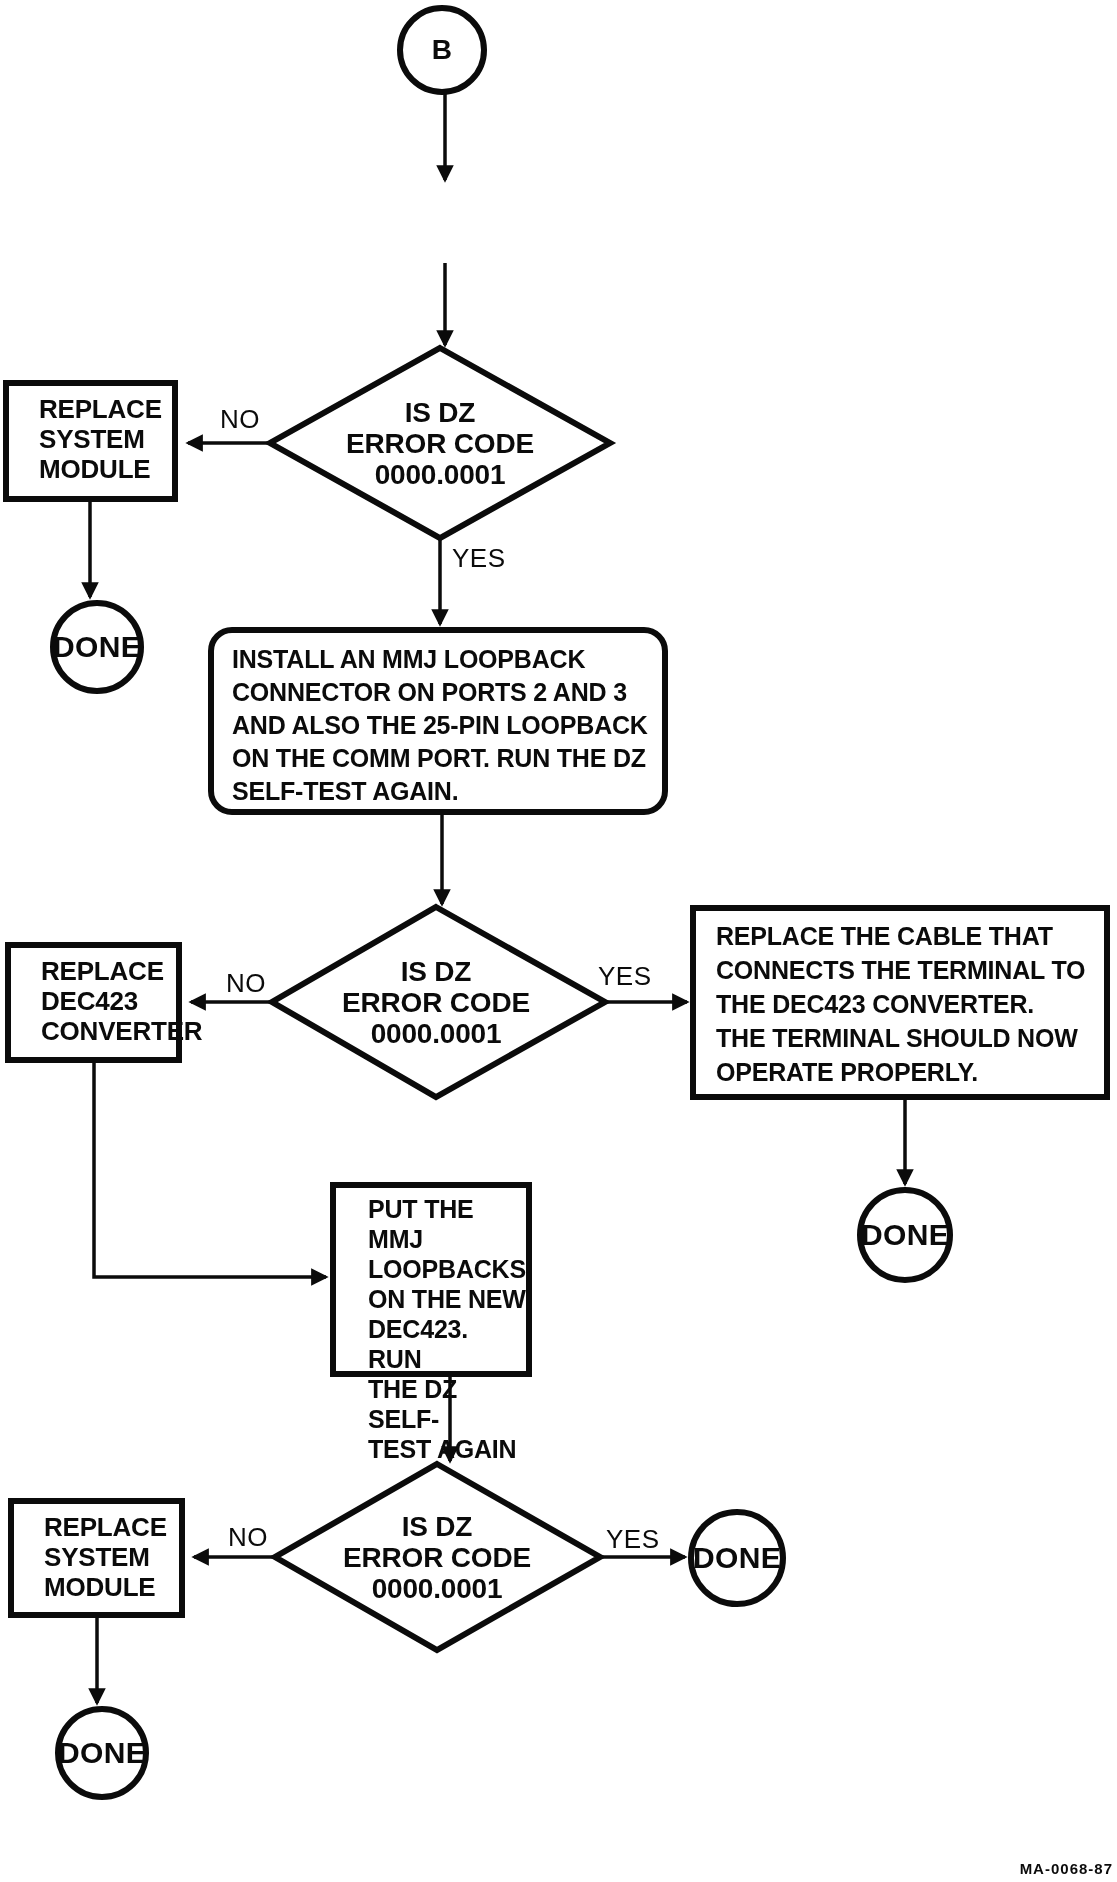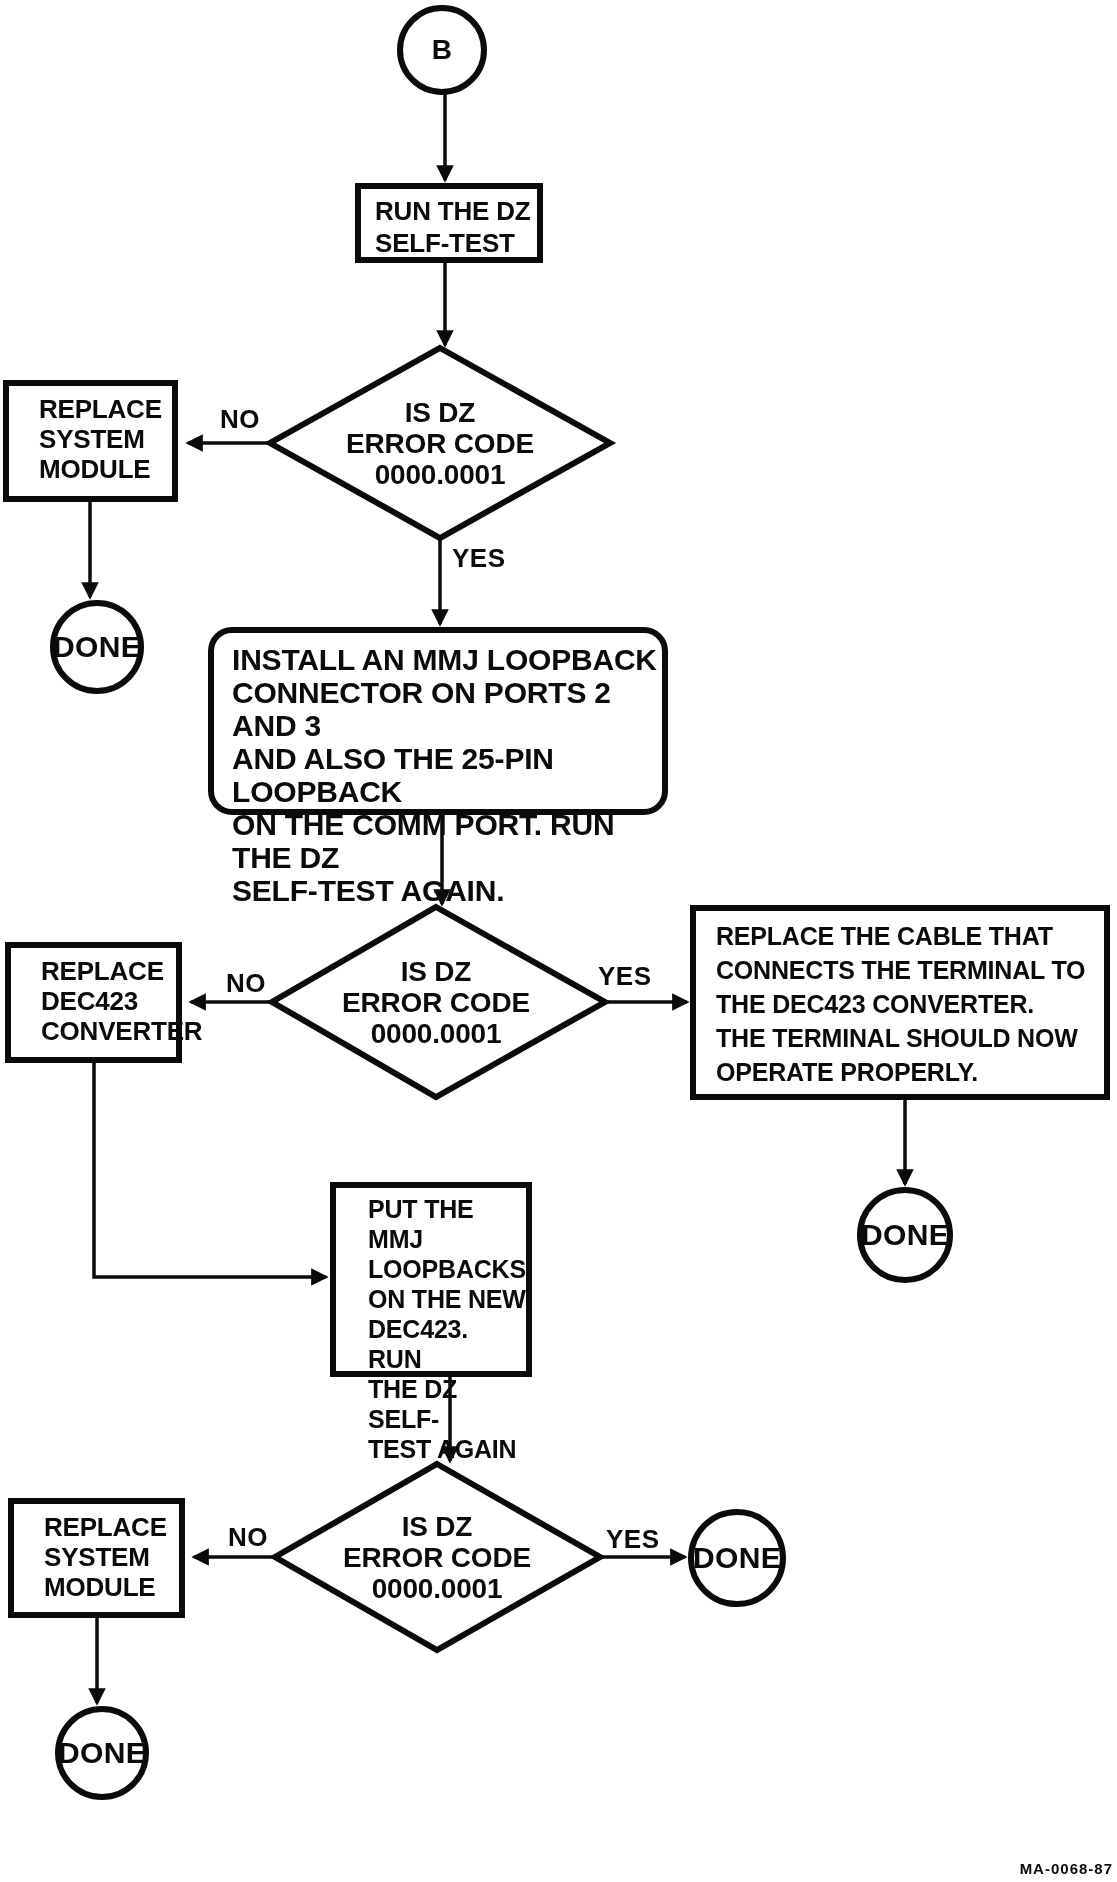--- a/index.html
+++ b/index.html
@@ -19,29 +19,29 @@
   .circle {
     position:absolute; border:6px solid #0b0b0b; border-radius:50%;
     background:#ffffff; box-sizing:border-box;
     display:flex; align-items:center; justify-content:center;
     font-weight:700; font-size:30px; letter-spacing:0.3px;
   }
   .dlabel {
     position:absolute; text-align:center; font-weight:700;
     font-size:28px; line-height:31px; white-space:pre-line; letter-spacing:-0.2px;
   }
-  .elabel { position:absolute; font-weight:700; font-size:26px; letter-spacing:0.5px; }
+  .elabel { position:absolute; font-weight:400; font-size:26px; letter-spacing:0.5px; }
   .footer-line { position:absolute; right:4px; font-weight:700; text-align:right; letter-spacing:1px; }
 
   
   .n-b       { left:397px; top:5px;    width:90px;  height:90px; font-size:28px; }
   .n-run     { left:355px; top:183px;  width:188px; height:80px;  font-size:26px; line-height:32px; padding:6px 0 0 14px; }
   .n-rsm1    { left:3px;   top:380px;  width:175px; height:122px; font-size:26px; line-height:30px; padding:8px 0 0 30px; }
   .n-done1   { left:50px;  top:600px;  width:94px;  height:94px; }
-  .n-install { left:208px; top:627px;  width:460px; height:188px; font-size:30px; line-height:33px; padding:10px 0 0 18px;border-radius:24px; }
+  .n-install { left:208px; top:627px;  width:460px; height:188px; font-size:25px; line-height:33px; padding:10px 0 0 18px;border-radius:24px; }
   .n-dec423  { left:5px;   top:942px;  width:177px; height:121px; font-size:26px; line-height:30px; padding:8px 0 0 30px; }
   .n-cable   { left:690px; top:905px;  width:420px; height:195px; font-size:25px; line-height:34px; padding:8px 16px 0 20px; }
   .n-done2   { left:857px; top:1187px; width:96px;  height:96px; }
   .n-put     { left:330px; top:1182px; width:202px; height:195px; font-size:25px; line-height:30px; padding:6px 0 0 32px; }
   .n-rsm2    { left:8px;   top:1498px; width:177px; height:120px; font-size:26px; line-height:30px; padding:8px 0 0 30px; }
   .n-done3   { left:688px; top:1509px; width:98px;  height:98px; }
   .n-done4   { left:55px;  top:1706px; width:94px;  height:94px; }
   .d1 { left:290px; top:397px;  width:300px; }
   .d2 { left:286px; top:956px;  width:300px; }
   .d3 { left:287px; top:1511px; width:300px; }
@@ -81,22 +81,20 @@
     <path class="edge" d="M600,1557 H685" marker-end="url(#arrow)"></path>
     <path class="edge" d="M97,1618 V1703" marker-end="url(#arrow)"></path>
 
     <polygon class="diamond-shape" points="440,348 610,443 440,538 270,443"></polygon>
     <polygon class="diamond-shape" points="436,907 605,1002 436,1097 272,1002"></polygon>
     <polygon class="diamond-shape" points="437,1464 600,1557 437,1650 275,1557"></polygon>
   </svg>
 
   <div class="circle n-b">B</div>
 
-  <div class="box n-run">RUN THE DZ
-SELF-TEST</div>
 
   <div class="dlabel d1">IS DZ
 ERROR CODE
 0000.0001</div>
 
   <div class="elabel l-no1">NO</div>
   <div class="elabel l-yes1">YES</div>
 
   <div class="box n-rsm1">REPLACE
 SYSTEM

